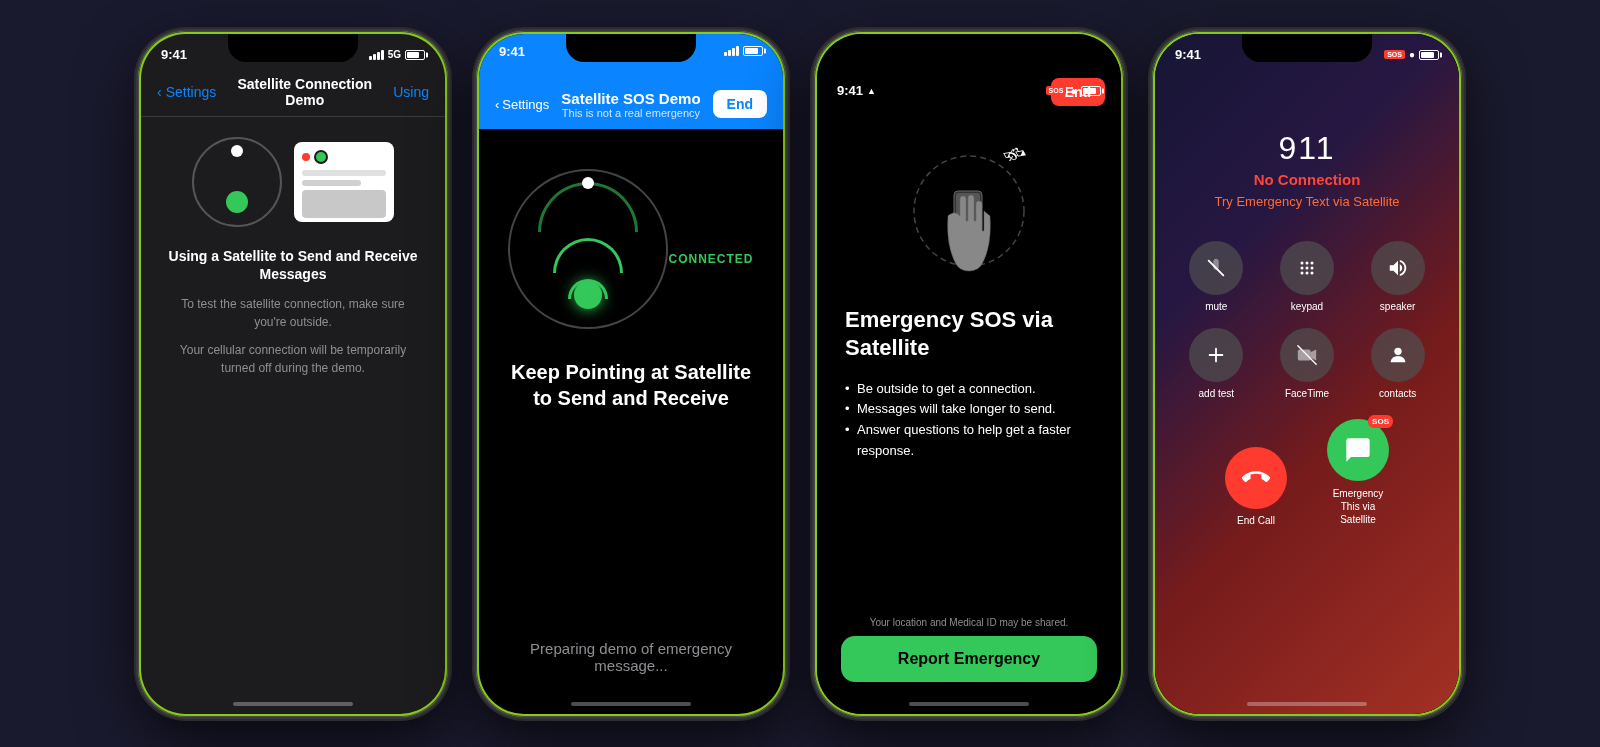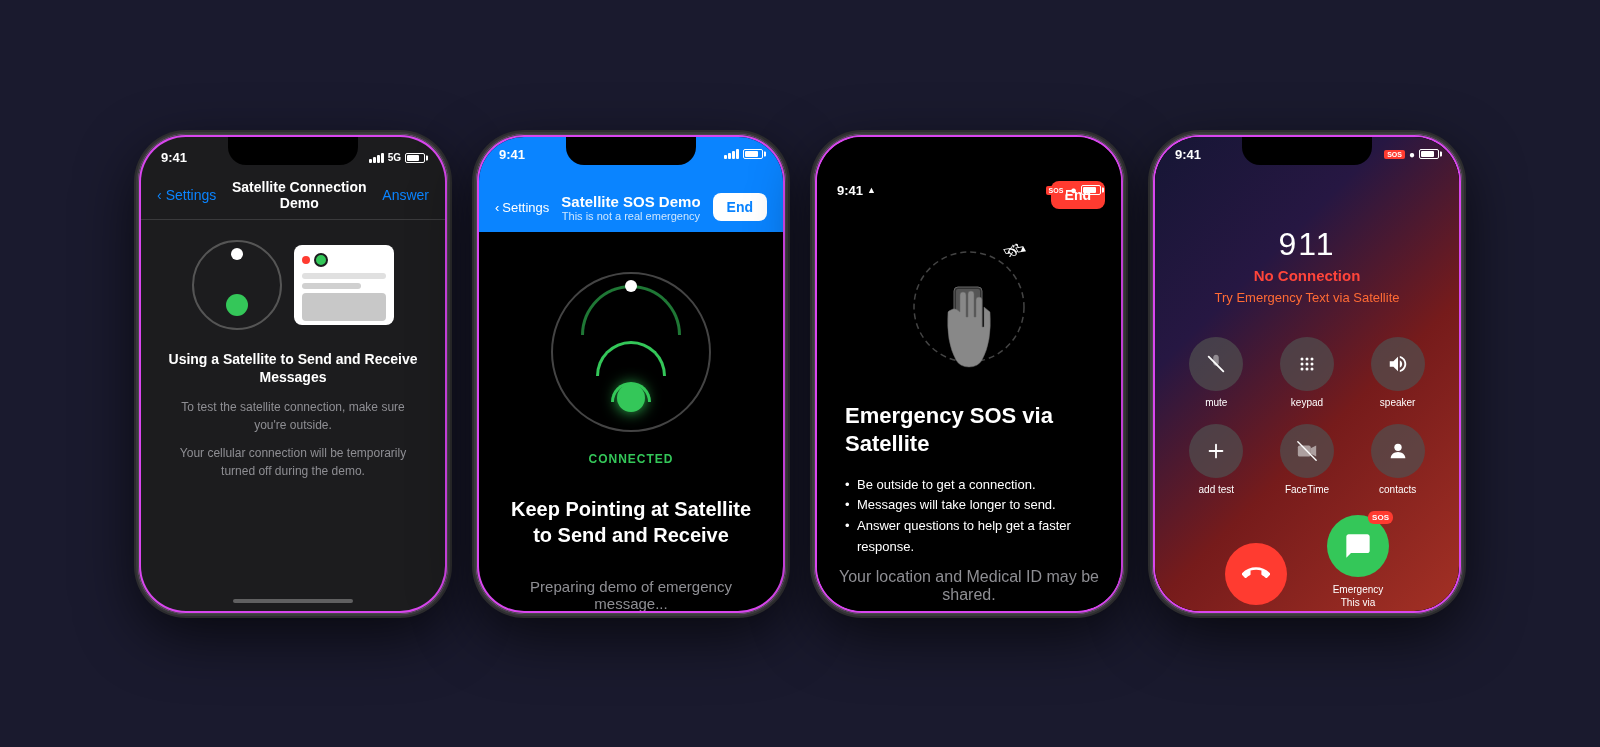--- a/index.html
+++ b/index.html
@@ -16,22 +16,22 @@
     .phones-container {
       display: flex;
       gap: 28px;
       align-items: center;
       padding: 20px;
     }
 
     
     .phone {
       width: 310px;
-      height: 480px;
-      background: #d946ef;
+      height: 686px;
+      background: #84cc16;
       border-radius: 48px;
       position: relative;
       box-shadow:
         0 0 0 2px #3a3a3c,
         0 0 0 4px #2c2c2e,
         inset 0 0 0 1px #48484a,
         0 20px 60px rgba(0,0,0,0.7);
       overflow: hidden;
       flex-shrink: 0;
     }
@@ -269,21 +269,20 @@
     }
     .phone2-back {
       color: #fff;
       font-size: 13px;
       display: flex;
       align-items: center;
       gap: 3px;
     }
     .satellite-animation {
       display: flex;
-      flex-direction: column;
       align-items: center;
       justify-content: center;
       padding: 40px 20px 20px;
     }
     .signal-ring-container {
       width: 160px;
       height: 160px;
       position: relative;
       display: flex;
       align-items: center;
@@ -410,21 +409,21 @@
       position: relative;
     }
     .phone3-bullets li::before {
       content: '•';
       position: absolute;
       left: 0;
       color: #fff;
     }
     .phone3-location-note {
       color: #8e8e93;
-      font-size: 16px;
+      font-size: 10px;
       text-align: center;
       margin-bottom: 8px;
     }
     .phone3-report-btn {
       width: calc(100% - 48px);
       margin: 0 24px 12px;
       padding: 14px;
       background: #34c759;
       border: none;
       border-radius: 14px;
@@ -594,21 +593,21 @@
             </div>
           </div>
         </div>
 
         <div class="phone1-nav">
           <div class="phone1-nav-back">
             <span>‹</span>
             <span>Settings</span>
           </div>
           <span class="phone1-nav-title">Satellite Connection Demo</span>
-          <span class="phone1-nav-cancel">Answer</span>
+          <span class="phone1-nav-cancel">Using</span>
         </div>
 
         <div class="phone1-illustration">
           <div class="satellite-dial">
             <div class="dial-ring"></div>
             <div class="dial-dot"></div>
             <div class="dial-green"></div>
           </div>
           <div class="phone1-mockup">
             <div class="mockup-top">

